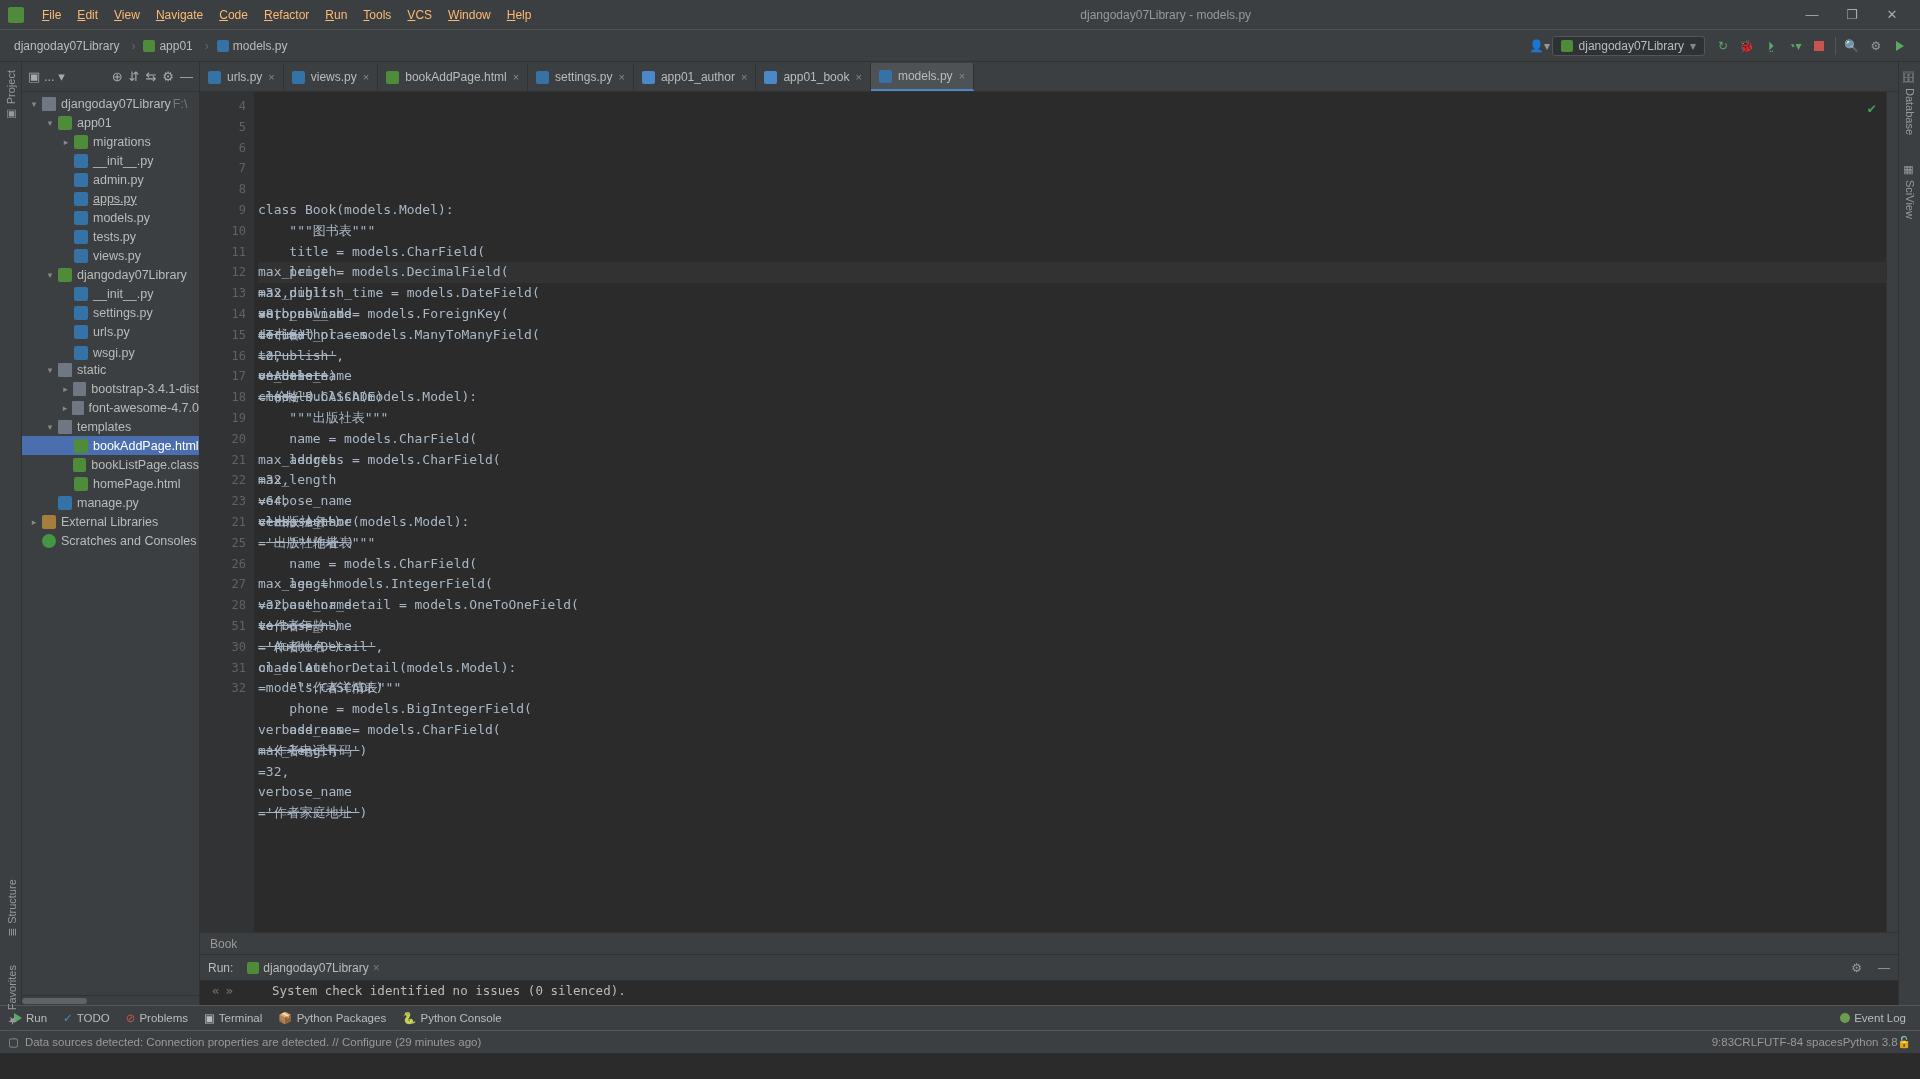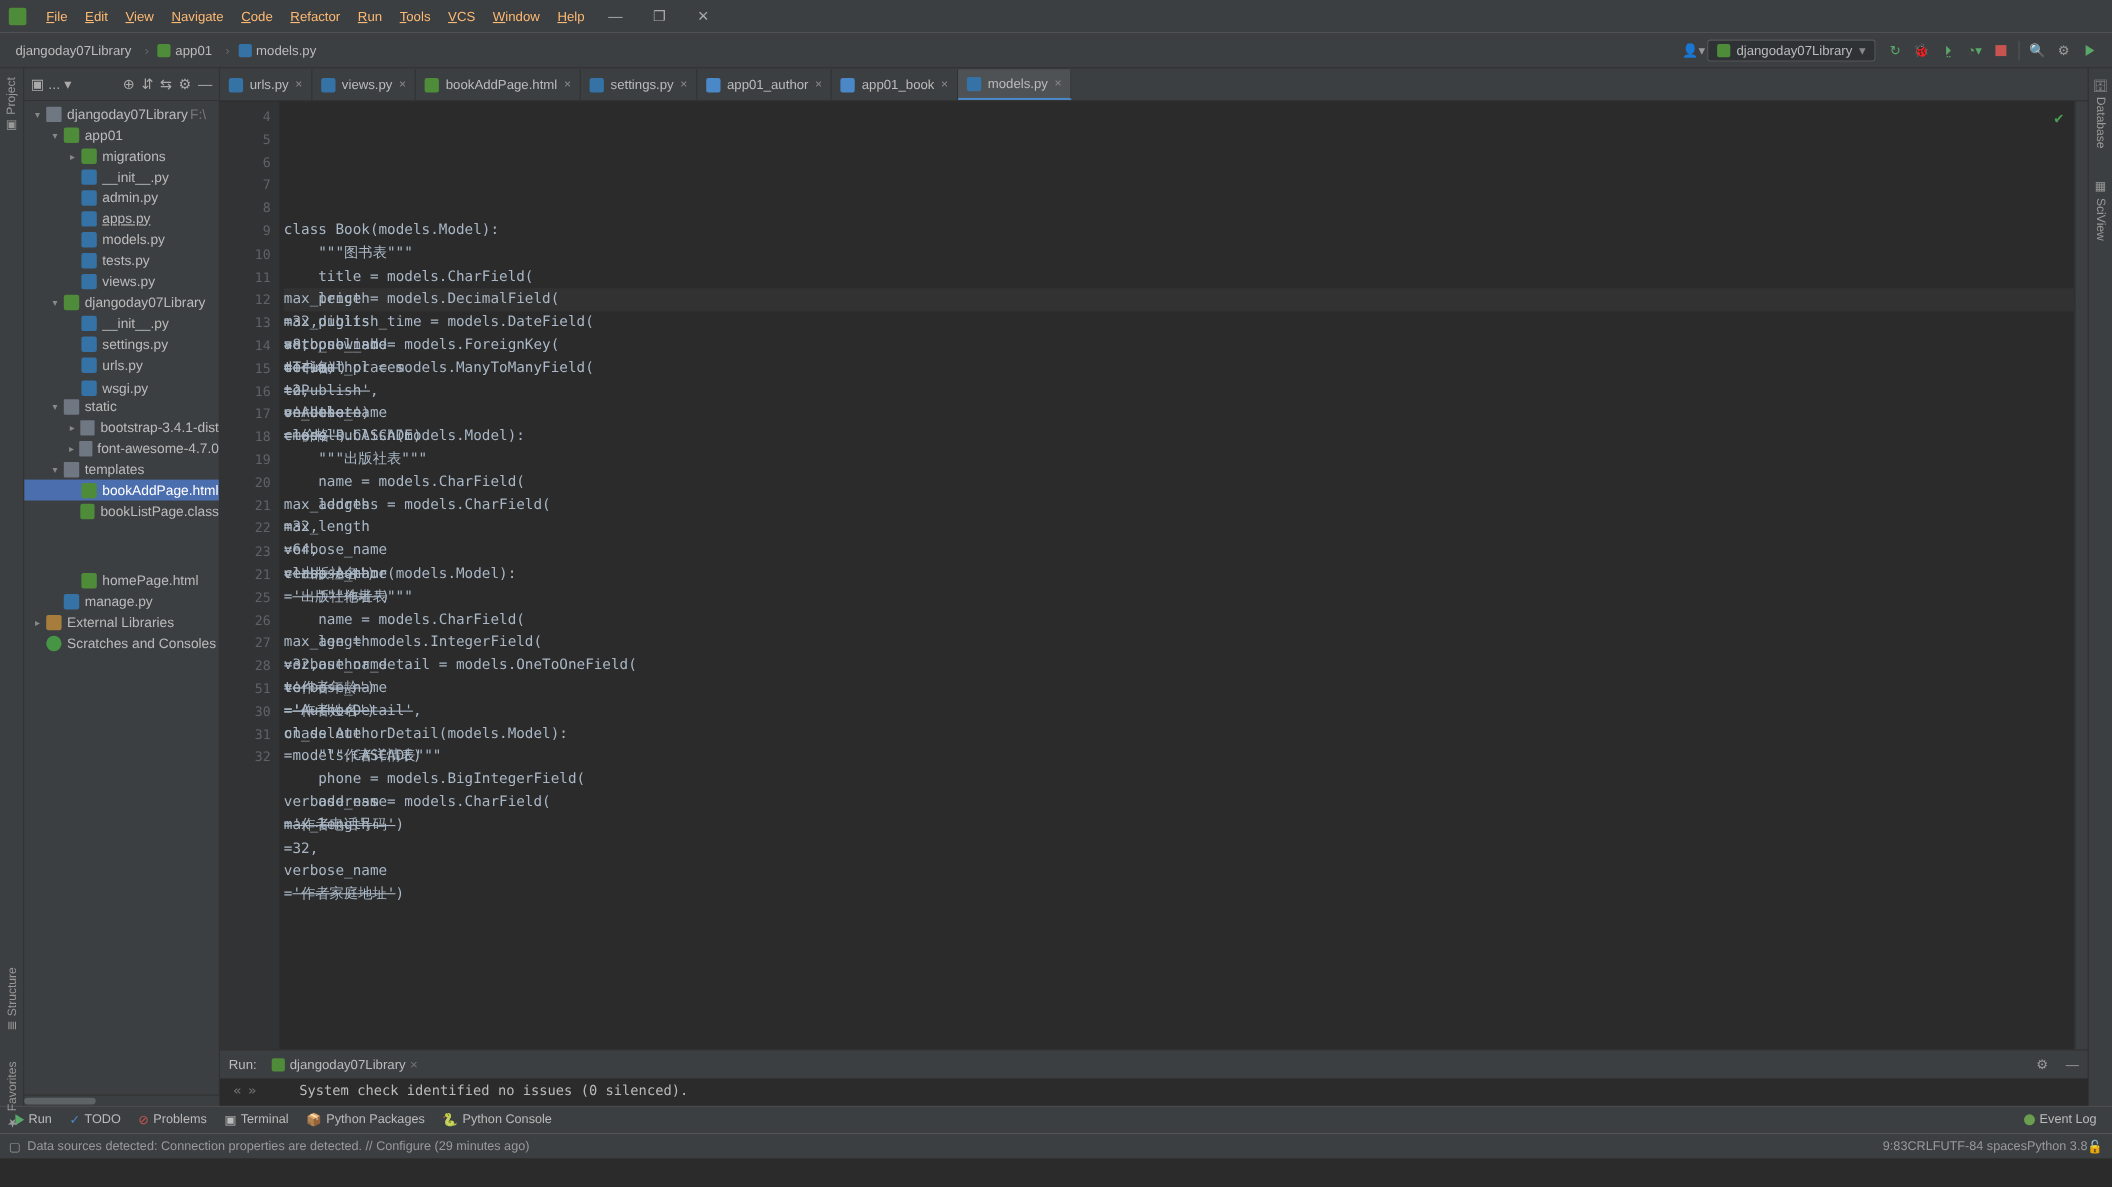--- a/index.html
+++ b/index.html
@@ -66,20 +66,21 @@
 .tri-green{width:0;height:0;border-left:8px solid #59a869;border-top:5px solid transparent;border-bottom:5px solid transparent;display:inline-block;}
 .bug{color:#59a869;}
 .hsep{width:1px;height:18px;background:#555;margin:0 4px;}
 </style>
 </head>
 <body>
 
 <div class="menubar">
   <div class="logo"></div>
   <div id="menuitems"><span class="menu-item"><u>F</u>ile</span><span class="menu-item"><u>E</u>dit</span><span class="menu-item"><u>V</u>iew</span><span class="menu-item"><u>N</u>avigate</span><span class="menu-item"><u>C</u>ode</span><span class="menu-item"><u>R</u>efactor</span><span class="menu-item"><u>R</u>un</span><span class="menu-item"><u>T</u>ools</span><span class="menu-item"><u>V</u>CS</span><span class="menu-item"><u>W</u>indow</span><span class="menu-item"><u>H</u>elp</span></div>
+  <div class="title">djangoday07Library - models.py</div>
   <div class="wbtn">—</div>
   <div class="wbtn">❐</div>
   <div class="wbtn">✕</div>
 </div>
 
 <div class="navbar">
   <span class="crumb">
       <span>djangoday07Library</span>
     </span>
   <span class="chev">›</span>
@@ -224,21 +225,21 @@
         <div class="node sel" style="padding-left: 38px;">
           <span class="tw"></span>
           <span class="ic ic-html"></span>
           <span>bookAddPage.html</span>
         </div>
         <div class="node" style="padding-left: 38px;">
           <span class="tw"></span>
           <span class="ic ic-html"></span>
           <span>bookListPage.class</span>
         </div>
-        <div class="node" style="padding-left: 38px; margin-top: 44px;">
+        <div class="node" style="padding-left: 38px;">
           <span class="tw"></span>
           <span class="ic ic-html"></span>
           <span>homePage.html</span>
         </div>
         <div class="node" style="padding-left: 22px;">
           <span class="tw"></span>
           <span class="ic ic-py"></span>
           <span>manage.py</span>
         </div>
         <div class="node" style="padding-left: 6px;">
@@ -323,20 +324,23 @@
           <div class="ln">51</div>
           <div class="ln">30</div>
           <div class="ln">31</div>
           <div class="ln">32</div>
         </div>
       <div class="code" id="code">
         <div class="check">✔</div>
       <div class="line">&nbsp;</div><div class="line">&nbsp;</div><div class="line"><k>class </k>Book(models.Model):</div><div class="line">    <c>"""图书表"""</c></div><div class="line">    title = models.CharField(<p>max_length</p>=<n>32</n>, <p>verbose_name</p>=<s>'书名'</s>)</div><div class="line hl">    price = models.DecimalField(<p>max_digits</p>=<n>8</n>, <p>decimal_places</p>=<n>2</n>, <p>verbose_name</p>=<s>'价格'</s>)</div><div class="line">    publish_time = models.DateField(<p>auto_now_add</p>=<k>True</k>)</div><div class="line">    publish = models.ForeignKey(<p>to</p>=<s>'Publish'</s>, <p>on_delete</p>=models.CASCADE)</div><div class="line">    author = models.ManyToManyField(<p>to</p>=<s>'Author'</s>)</div><div class="line">&nbsp;</div><div class="line">&nbsp;</div><div class="line"><k>class </k>Publish(models.Model):</div><div class="line">    <c>"""出版社表"""</c></div><div class="line">    name = models.CharField(<p>max_length</p>=<n>32</n>, <p>verbose_name</p>=<s>'出版社名'</s>)</div><div class="line">    address = models.CharField(<p>max_length</p>=<n>64</n>, <p>verbose_name</p>=<s>'出版社地址'</s>)</div><div class="line">&nbsp;</div><div class="line">&nbsp;</div><div class="line"><k>class </k>Author(models.Model):</div><div class="line">    <c>"""作者表"""</c></div><div class="line">    name = models.CharField(<p>max_length</p>=<n>32</n>, <p>verbose_name</p>=<s>'作者姓名'</s>)</div><div class="line">    age = models.IntegerField(<p>verbose_name</p>=<s>'作者年龄'</s>)</div><div class="line">    author_detail = models.OneToOneField(<p>to</p>=<s>'AuthorDetail'</s>, <p>on_delete</p>=models.CASCADE)</div><div class="line">&nbsp;</div><div class="line">&nbsp;</div><div class="line"><k>class </k>AuthorDetail(models.Model):</div><div class="line">    <c>"""作者详情表"""</c></div><div class="line">    phone = models.BigIntegerField(<p>verbose_name</p>=<s>'作者电话号码'</s>)</div><div class="line">    address = models.CharField(<p>max_length</p>=<n>32</n>, <p>verbose_name</p>=<s>'作者家庭地址'</s>)</div><div class="line">&nbsp;</div></div>
       <div class="minimap"></div>
     </div>
+    <div class="crumb-bar">
+        <span>Book</span>
+      </div>
     <div class="runpanel">
       <span>Run:</span>
       <div class="tabr">
         <span class="ic ic-dj" style="width:12px;height:12px"></span>
         <span>djangoday07Library</span>
         <span style="color:#777">×</span>
       </div>
       <span style="flex:1"></span>
       <span class="btn" style="color:#999">⚙</span>
       <span class="btn" style="color:#999;margin-left:8px">—</span>

